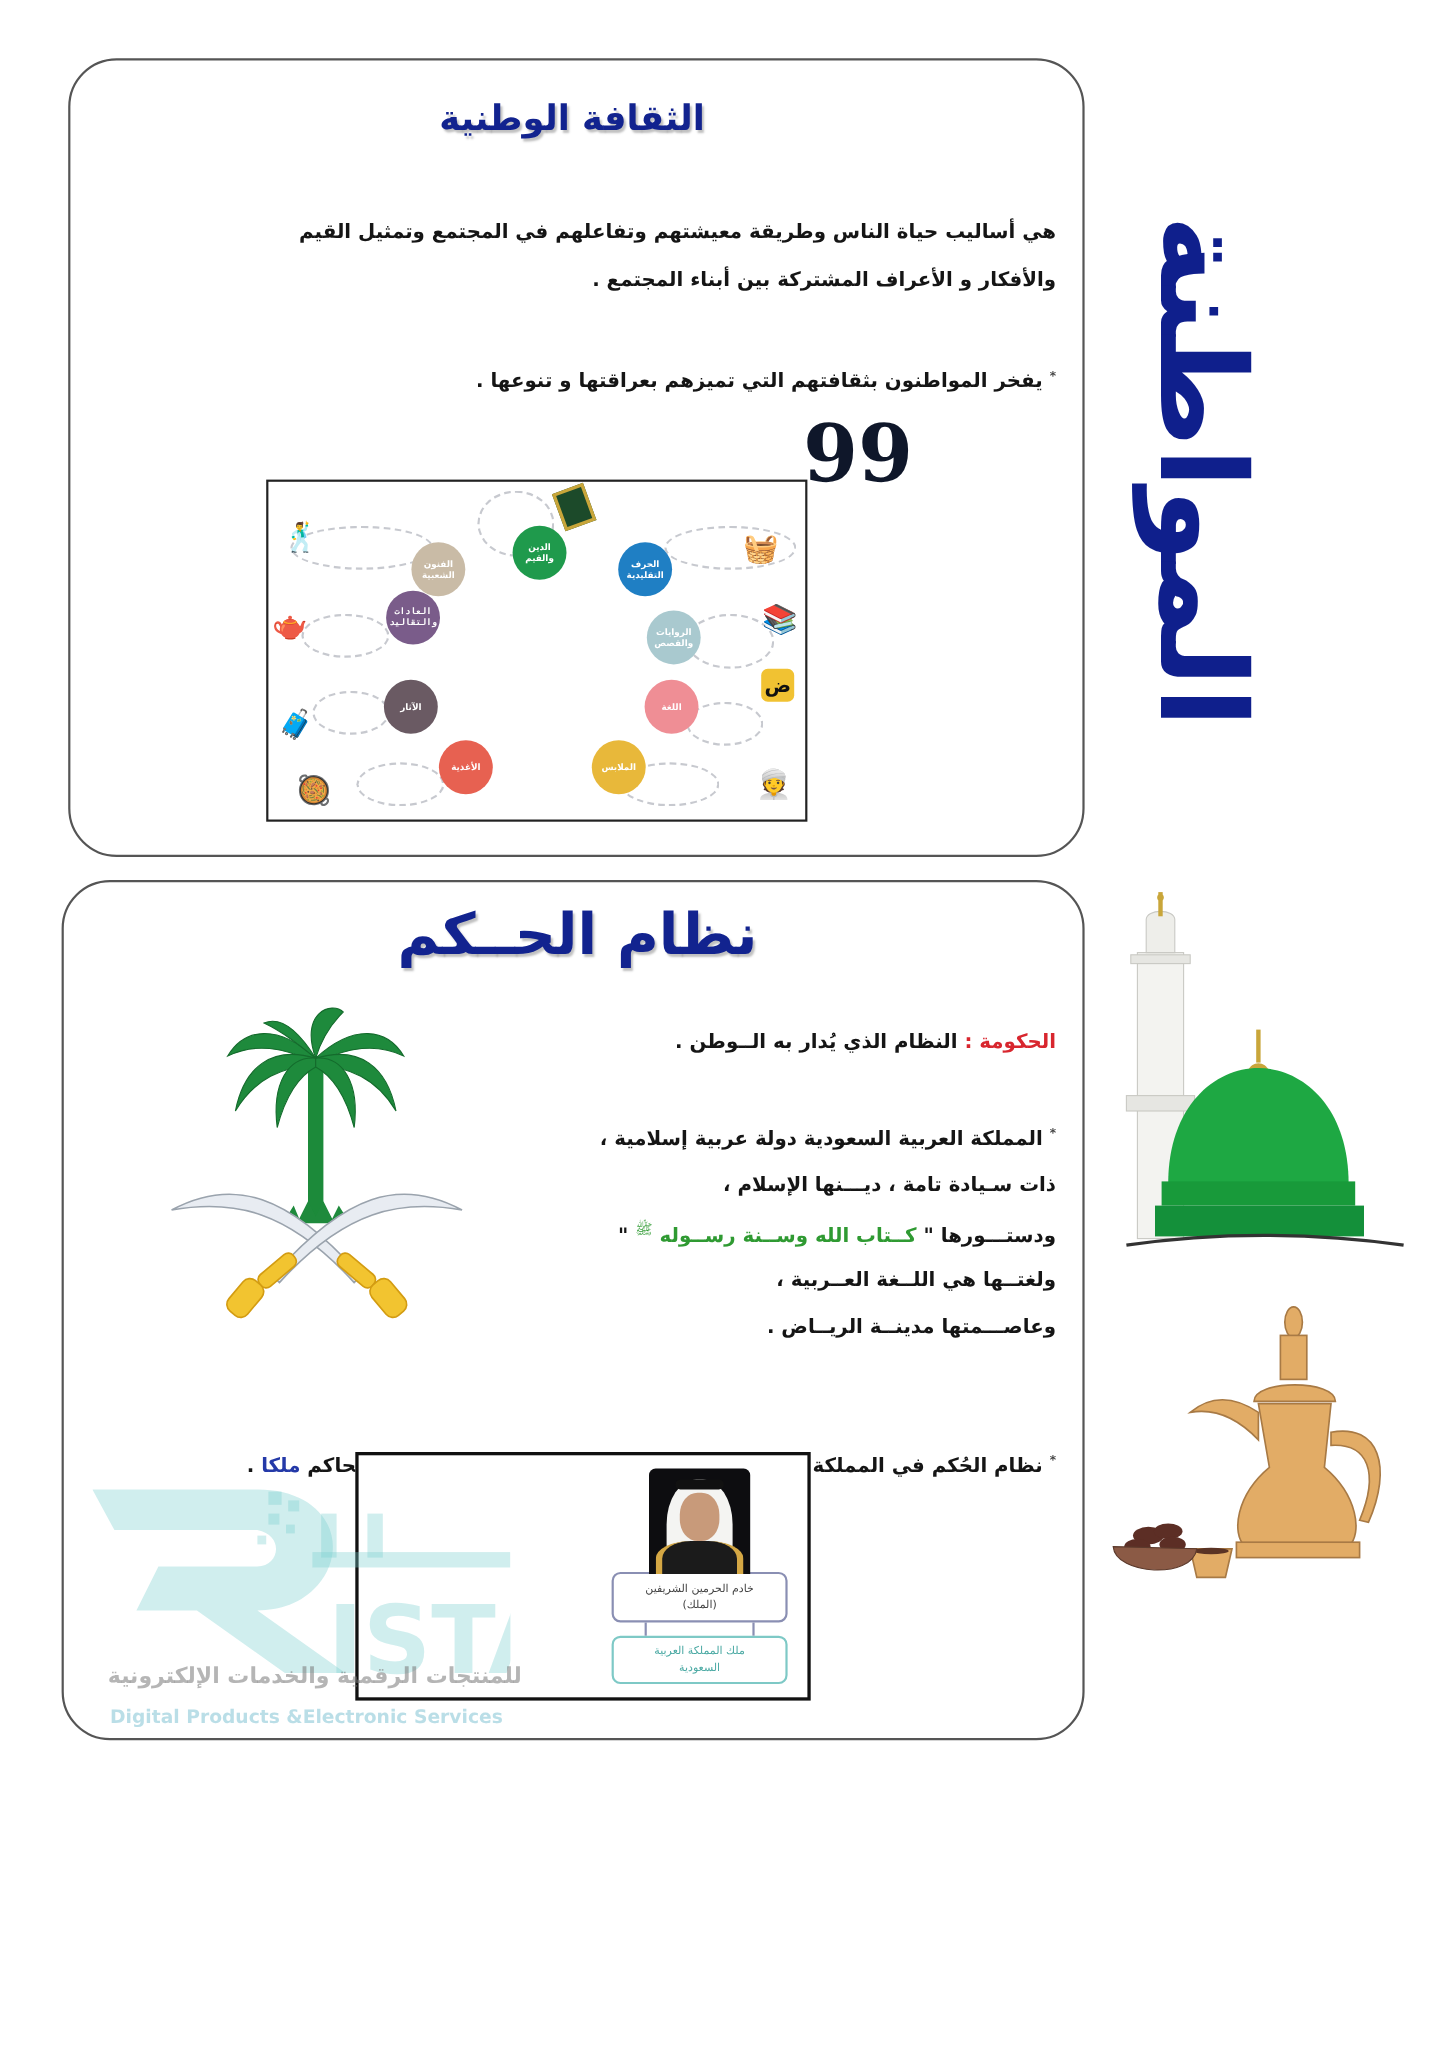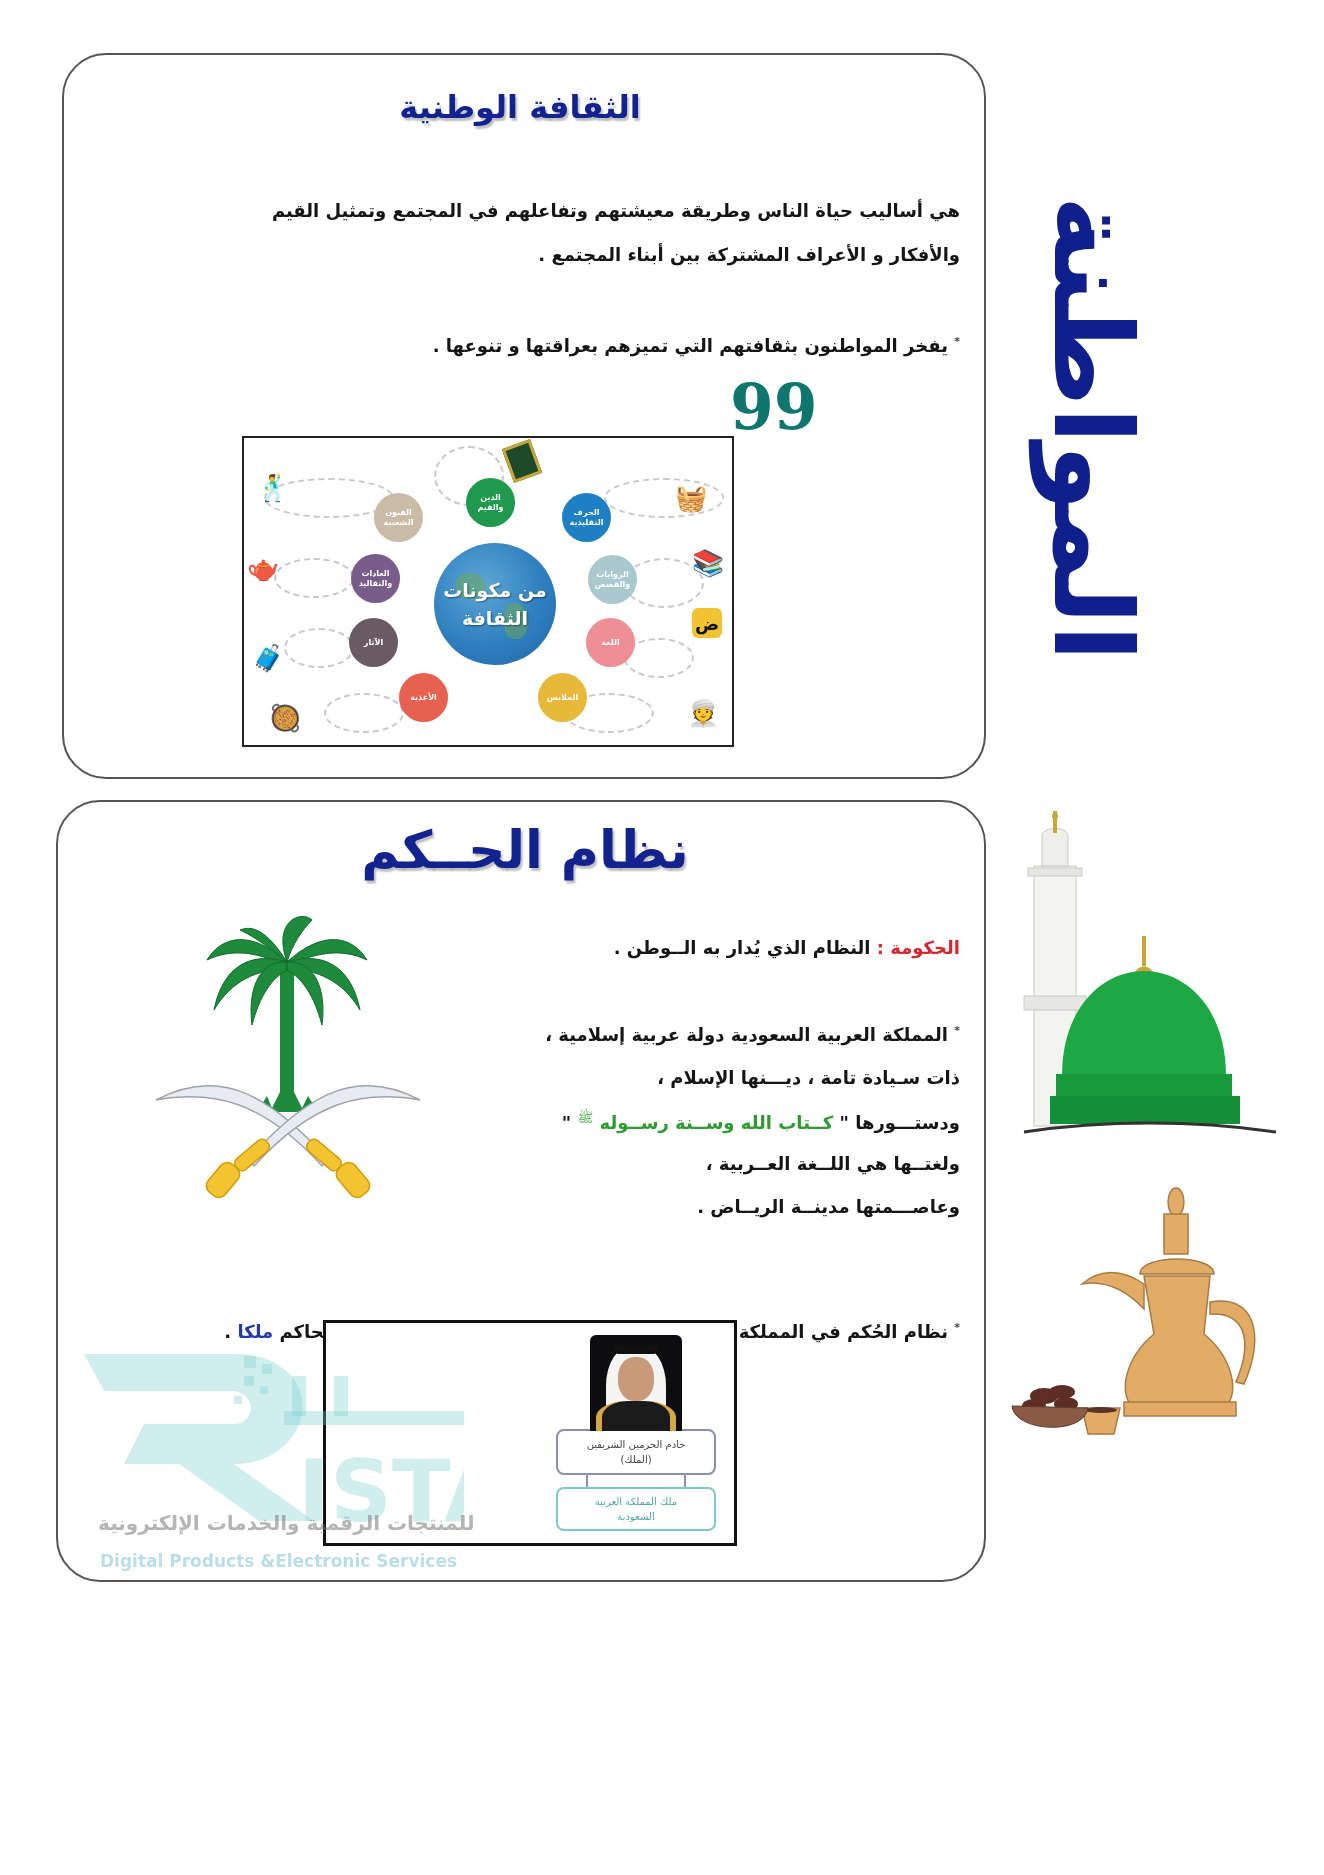--- a/index.html
+++ b/index.html
@@ -66,21 +66,21 @@
       position: absolute; border: 2px dashed #c7c9cf; border-radius: 50%;
     }
     .pic {
       position: absolute; width: 40px; height: 40px; display: flex; align-items: center; justify-content: center;
       font-size: 26px;
     }
 
     
     #quote-mark {
       position: absolute; left: 730px; top: 376px; font-family: "DejaVu Serif", serif;
-      font-size: 63px; font-weight: bold; color: #0f766e; line-height: 1;
+      font-size: 72px; font-weight: bold; color: #0f172a; line-height: 1;
     }
 
     
     #emblem { position: absolute; left: 152px; top: 900px; width: 272px; height: 302px; }
 
     
     #leaders-box {
       position: absolute; left: 323px; top: 1320px; width: 414px; height: 226px;
       border: 3px solid #111; background: #fff;
     }
@@ -158,32 +158,29 @@
   <div class="dash" style="left:20px; top:40px; width:130px; height:40px;"></div>
   <div class="dash" style="left:190px; top:8px; width:70px; height:60px;"></div>
   <div class="dash" style="left:360px; top:40px; width:120px; height:40px;"></div>
   <div class="dash" style="left:30px; top:120px; width:80px; height:40px;"></div>
   <div class="dash" style="left:380px; top:120px; width:80px; height:50px;"></div>
   <div class="dash" style="left:40px; top:190px; width:70px; height:40px;"></div>
   <div class="dash" style="left:380px; top:200px; width:70px; height:40px;"></div>
   <div class="dash" style="left:80px; top:255px; width:80px; height:40px;"></div>
   <div class="dash" style="left:320px; top:255px; width:90px; height:40px;"></div>
 
-  <div class="globe">
-    <span class="globe-label">من مكونات الثقافة</span>
-  </div>
 
   <div class="node" style="left:222px; top:40px; background:#1f9a4c;">الدين والقيم</div>
   <div class="node" style="left:318px; top:55px; background:#1f7fc4;">الحرف التقليدية</div>
   <div class="node" style="left:344px; top:117px; background:#a9c9cf;">الروايات والقصص</div>
   <div class="node" style="left:342px; top:180px; background:#ef8e95;">اللغة</div>
   <div class="node" style="left:294px; top:235px; background:#e8b83a;">الملابس</div>
   <div class="node" style="left:155px; top:235px; background:#e76151;">الأغذية</div>
   <div class="node" style="left:105px; top:180px; background:#6a5a63;">الآثار</div>
-  <div class="node" style="left:107px; top:116px; background:#7a5c8a;">العادات والتقاليد</div>
+  <div class="node" style="left:107px; top:99px; background:#7a5c8a;font-family:Liberation Mono, monospace;">العادات والتقاليد</div>
   <div class="node" style="left:130px; top:55px; background:#c9bba6;">الفنون الشعبية</div>
 
   <div class="pic" style="left:263px; top:5px; background:#1c4a2a; border:3px solid #c9a63a; width:30px; height:36px; transform:rotate(-20deg);"></div>
   <div class="pic" style="left:10px; top:30px;">🕺</div>
   <div class="pic" style="left:428px; top:40px;">🧺</div>
   <div class="pic" style="left:0px; top:110px;">🫖</div>
   <div class="pic" style="left:445px; top:105px;">📚</div>
   <div class="pic" style="left:5px; top:200px;">🧳</div>
   <div class="pic" style="left:448px; top:170px; background:#f1c232; border-radius:6px; width:30px; height:30px; font-size:18px; font-weight:bold;">ض</div>
   <div class="pic" style="left:22px; top:260px;">🥘</div>

